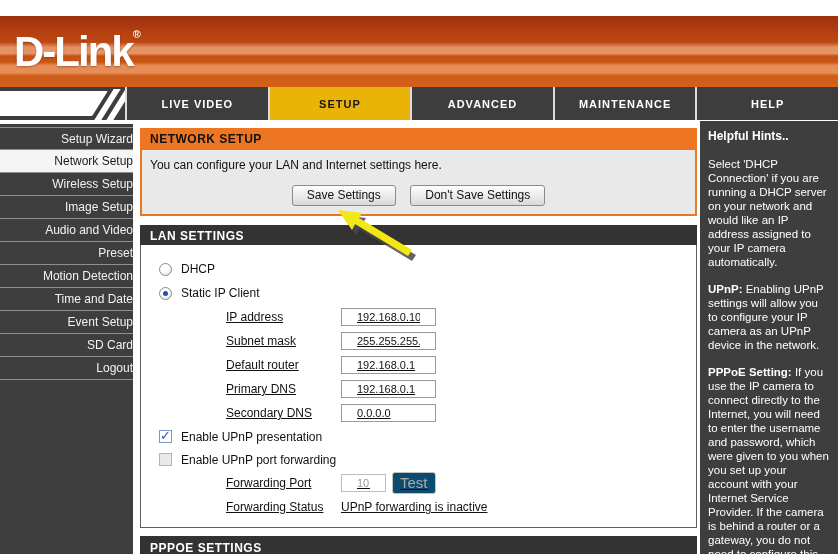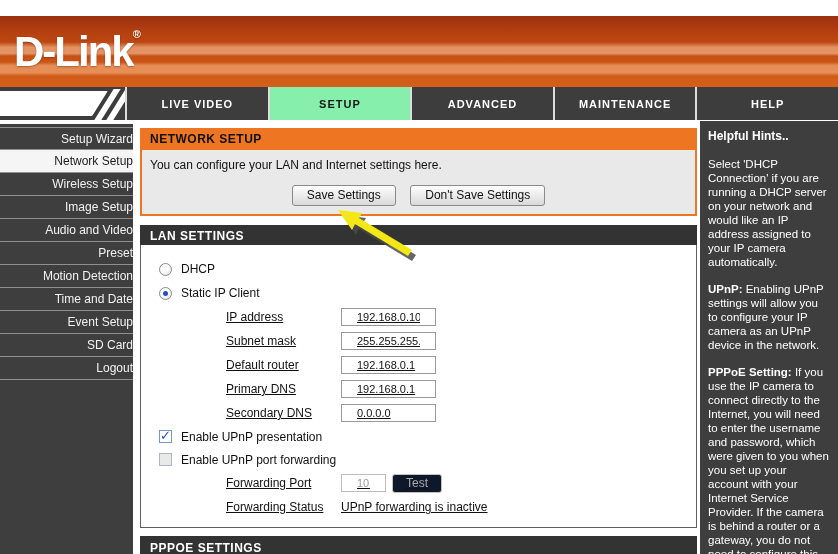--- a/index.html
+++ b/index.html
@@ -19,21 +19,21 @@
   .logo sup { font-size:11px; letter-spacing:0; vertical-align:28px; }
 
   
   .nav { position:absolute; left:0; top:87px; width:838px; height:33px; background:#3d3d3d; display:flex; }
   .nav-logo-area { position:relative; width:125px; height:33px; overflow:hidden; }
   .nav-para { position:absolute; left:-18px; top:4px; width:118px; height:25px; background:#fff; transform:skewX(-32deg); border-radius:1px; }
   .nav-stripe { position:absolute; top:2px; width:7px; height:31px; background:#fff; transform:skewX(-32deg); }
   .nav-stripe.s1 { left:104px; } .nav-stripe.s2 { left:116px; }
   .tab { flex:1; border-left:2px solid #dcdcdc; color:#fff; font-size:11px; font-weight:bold; letter-spacing:1px;
          display:flex; align-items:center; justify-content:center; cursor:pointer; }
-  .tab.active { background:#86efac; color:#161616; }
+  .tab.active { background:#eab308; color:#161616; }
 
   
   .sidebar { position:absolute; left:0; top:124px; width:133px; height:433px; background:#3e3e3e; padding-top:3px;text-align:right; }
   .side-item { height:23px; line-height:23px; padding-left:8px; font-size:12px; color:#f2f2f2;
                border-bottom:1px solid #8f8f8f; cursor:pointer; }
   .side-item:first-child { border-top:1px solid #8f8f8f; }
   .side-item.active { background:#f5f5f5; color:#1a1a1a; }
 
   
   .main { position:absolute; left:140px; top:121px; width:557px; }
@@ -55,22 +55,22 @@
   .radio.selected::after { content:""; position:absolute; left:3px; top:3px; width:5px; height:5px; border-radius:50%; background:#1f4fc0; }
   .checkbox { width:13px; height:13px; border:1px solid #9a9a9a; background:#fff; margin-right:9px; position:relative; }
   .checkbox.unchecked { background:#e9e9e9; border-color:#aab6c8; }
   .checkbox.checked { border-color:#7a97c6; }
   .checkbox.checked::after { content:"\2713"; position:absolute; left:0; top:-3px; font-size:13px; font-weight:bold; color:#2a4fd0; }
   .field-row { display:flex; align-items:center; height:24px; font-size:12px; color:#111;text-decoration:underline; }
   .flabel { margin-left:85px; width:115px; }
   .finput { width:95px; height:18px; border:1px solid #9a9a9a; font-size:11px; padding:0 15px;
             font-family:"Liberation Sans",sans-serif; color:#111; background:#fff; }
   .finput.dis { width:45px; color:#999; border-color:#bdbdbd; }
-  .test-btn { margin-left:6px; font-size:12px; color:#aaa; background:#0f172a; border:1px solid #c3c3c3;
-              border-radius:3px; padding:1px 13px 2px; }
+  .test-btn { margin-left:6px; font-size:15px; color:#aaa; background:#0c4a6e; border:1px solid #c3c3c3;
+              border-radius:3px; padding:1px 7px 2px; }
   .status-val { font-size:12px; color:#111; }
   .pppoe-bar { margin-top:8px; height:26px; line-height:24px; }
 
   
   .hints { position:absolute; left:700px; top:121px; width:138px; height:433px; background:#3e3e3e;
            color:#fff; padding:8px 8px 0; overflow:hidden; }
   .hints h3 { font-size:12px; margin-bottom:14px; }
   .hints p { font-size:11.5px; line-height:1.22; margin-bottom:13px; }
   .hints b { font-weight:bold; }
 

